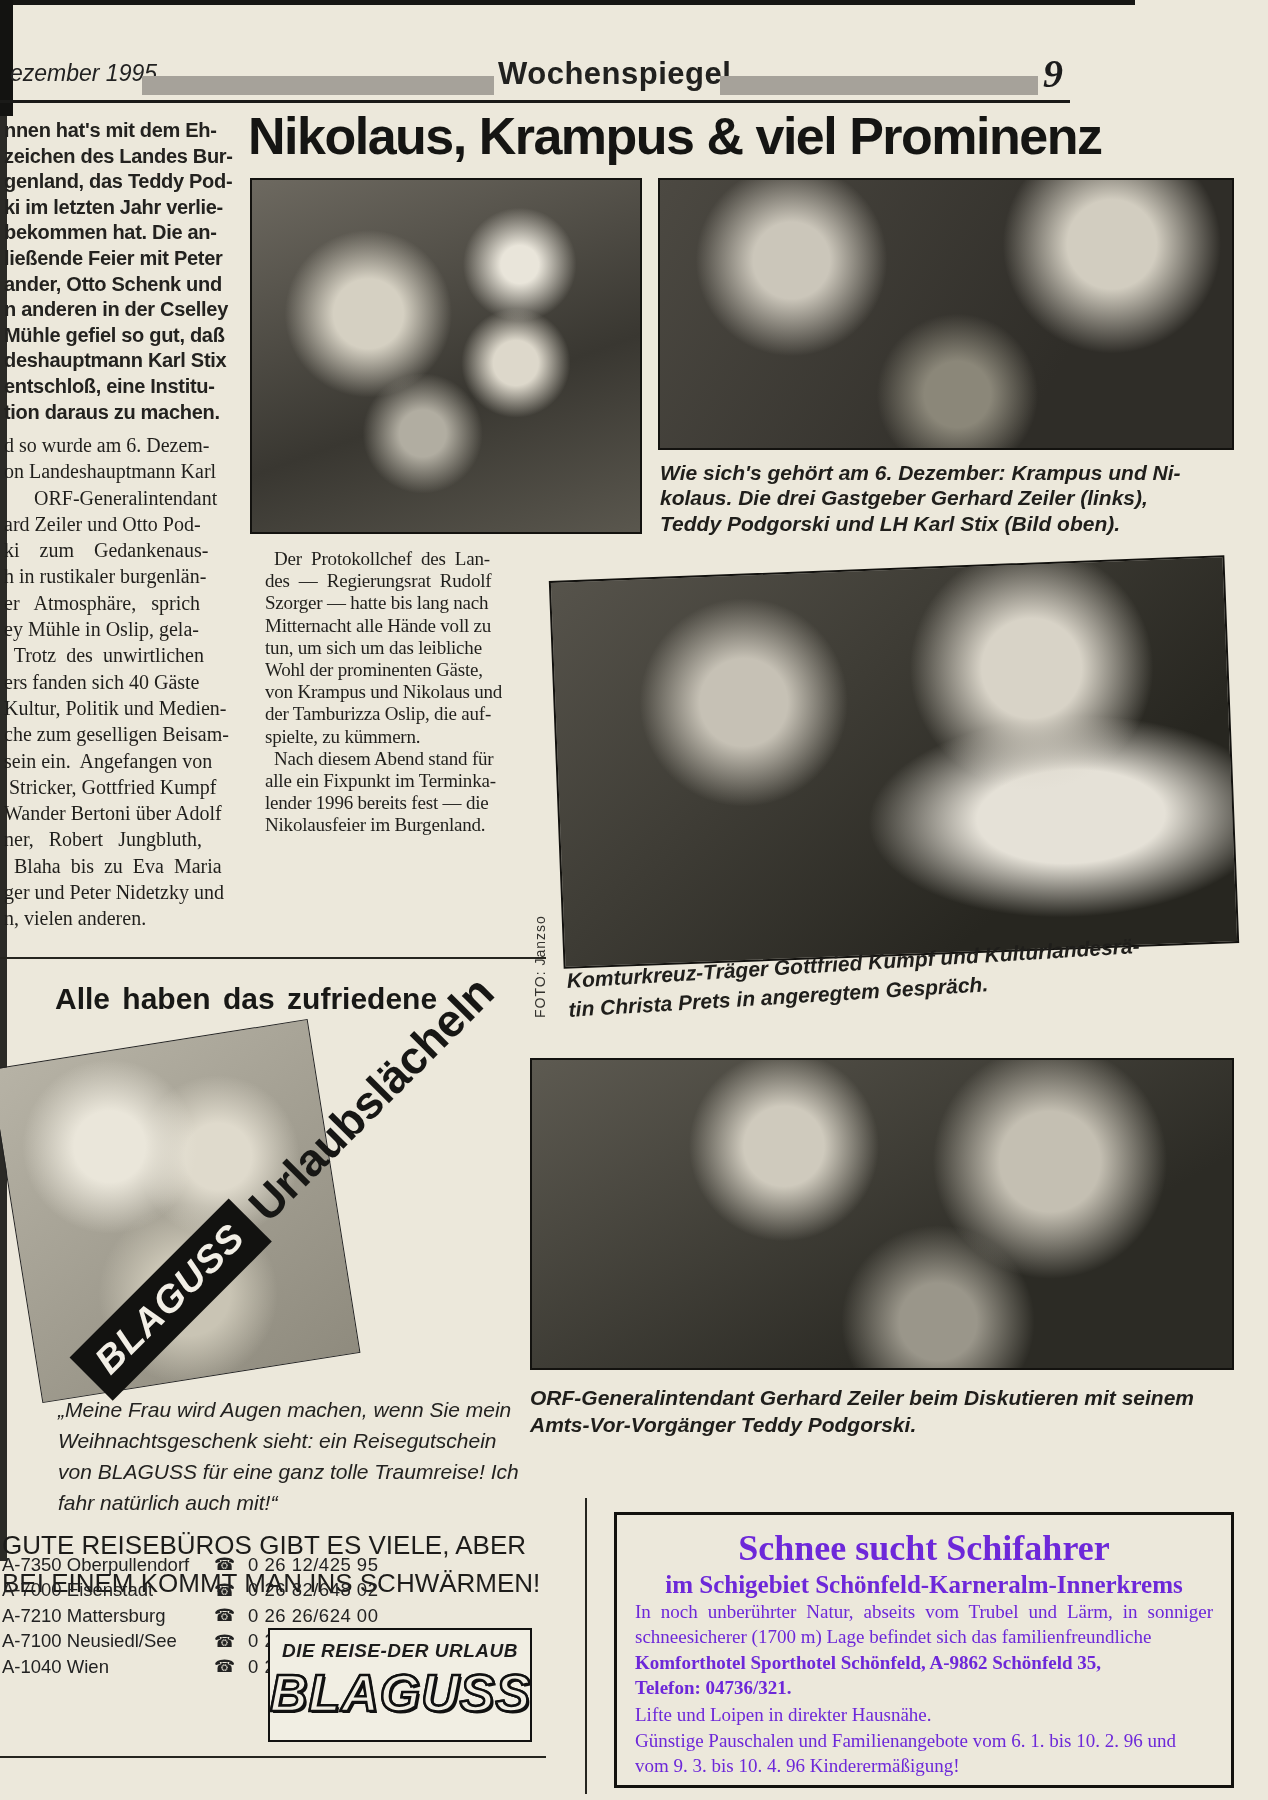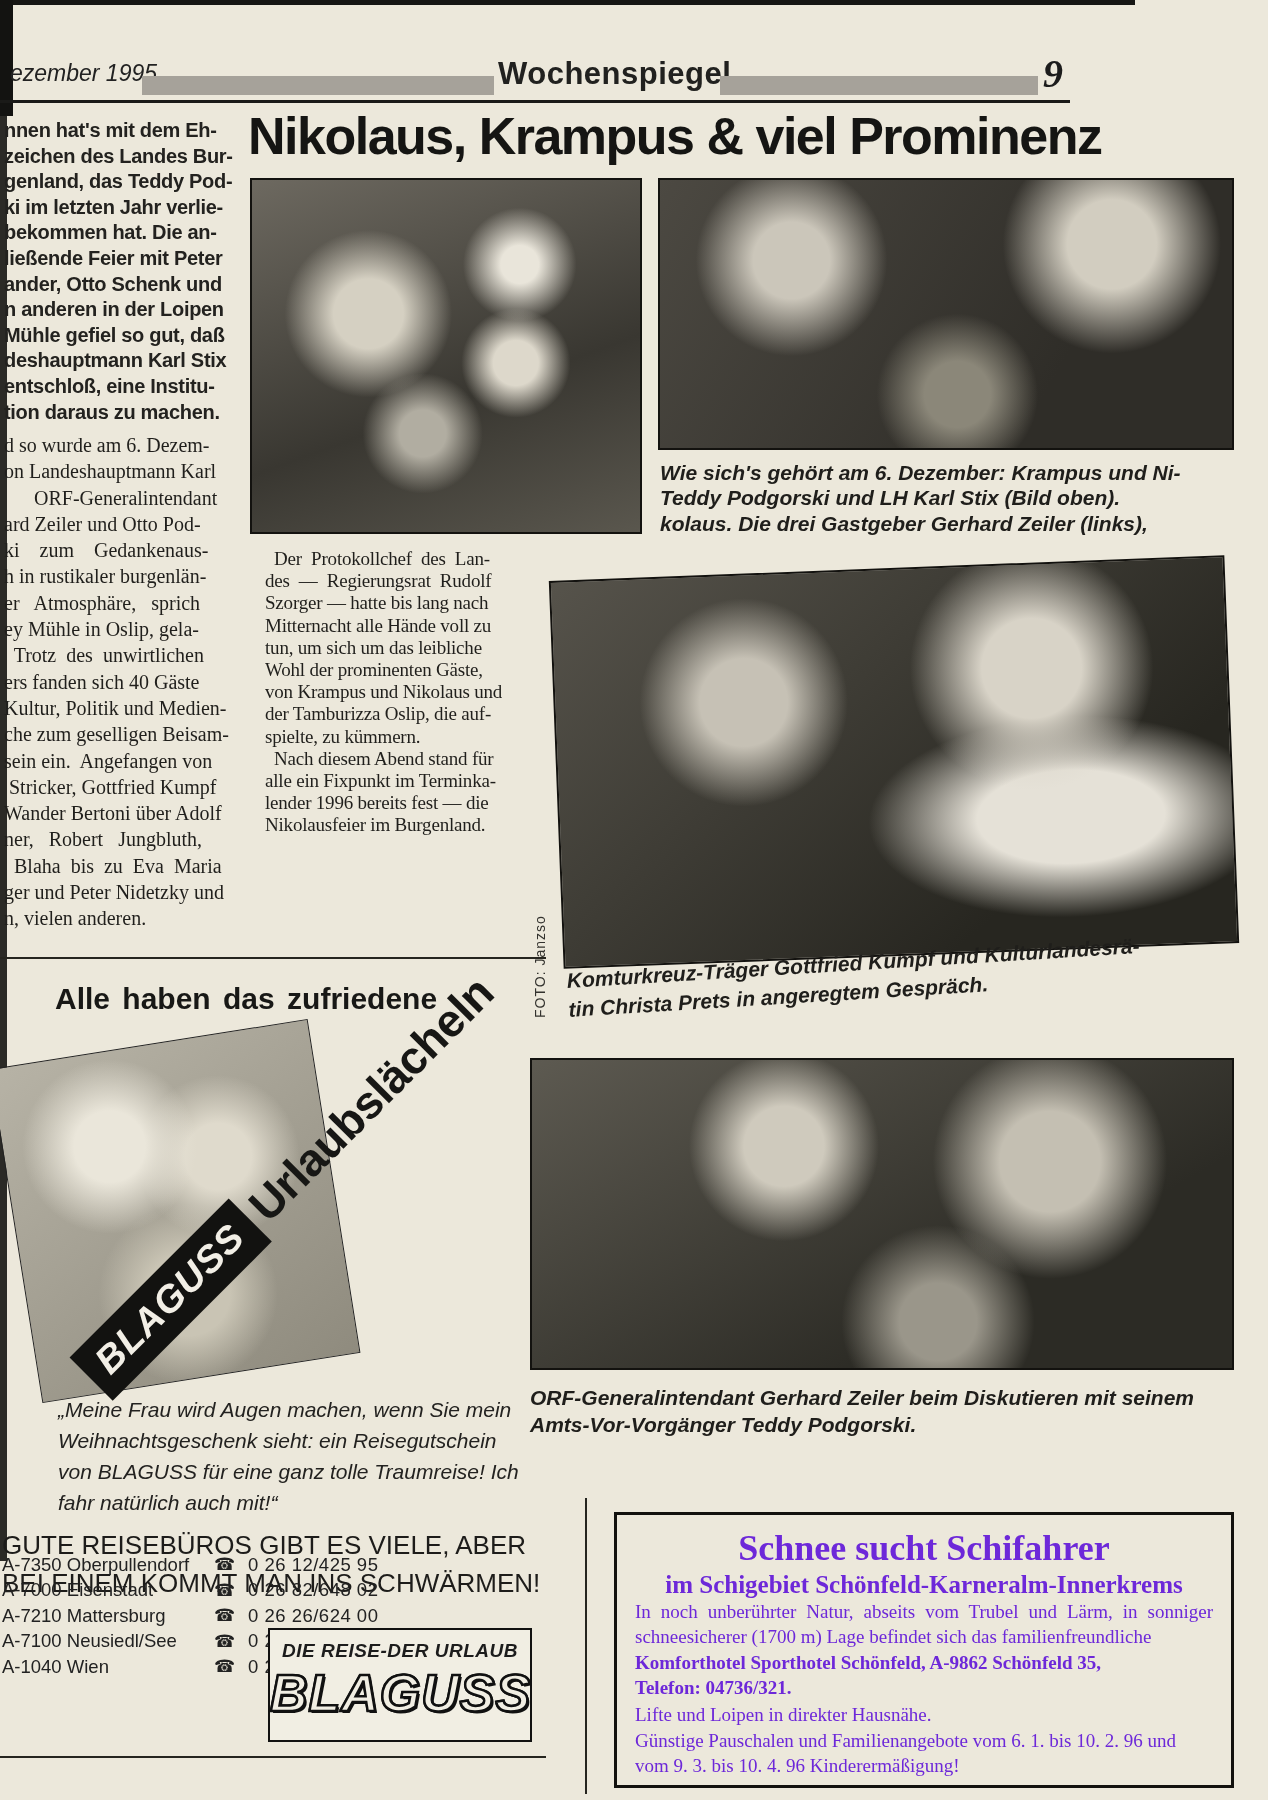--- a/index.html
+++ b/index.html
@@ -158,21 +158,21 @@
   <div class="abs headline">Nikolaus, Krampus &amp; viel Prominenz</div>
 
   <div class="abs lead-col lines">
       <div>nnen hat's mit dem Eh-</div>
       <div>zeichen des Landes Bur-</div>
       <div>genland, das Teddy Pod-</div>
       <div>ki im letzten Jahr verlie-</div>
       <div>bekommen hat. Die an-</div>
       <div>ließende Feier mit Peter</div>
       <div>ander, Otto Schenk und</div>
-      <div>n anderen in der Loipen</div>
+      <div>n anderen in der Cselley</div>
       <div>Mühle gefiel so gut, daß</div>
       <div>deshauptmann Karl Stix</div>
       <div>entschloß, eine Institu-</div>
       <div>tion daraus zu machen.</div>
     </div>
   <div class="abs body-col lines">
       <div>d so wurde am 6. Dezem-</div>
       <div>on Landeshauptmann Karl</div>
       <div>      ORF-Generalintendant</div>
       <div>ard Zeiler und Otto Pod-</div>
@@ -190,22 +190,22 @@
       <div>ner,   Robert   Jungbluth,</div>
       <div>  Blaha  bis  zu  Eva  Maria</div>
       <div>ger und Peter Nidetzky und</div>
       <div>n, vielen anderen.</div>
     </div>
 
   <div class="abs photo photo1"></div>
   <div class="abs photo photo2"></div>
   <div class="abs caption cap-top lines">
       <div>Wie sich's gehört am 6. Dezember: Krampus und Ni-</div>
+      <div>kolaus. Die drei Gastgeber Gerhard Zeiler (links),</div>
       <div>Teddy Podgorski und LH Karl Stix (Bild oben).</div>
-      <div>kolaus. Die drei Gastgeber Gerhard Zeiler (links),</div>
     </div>
 
   <div class="abs mid-col lines">
       <div>  Der  Protokollchef  des  Lan-</div>
       <div>des  —  Regierungsrat  Rudolf</div>
       <div>Szorger — hatte bis lang nach</div>
       <div>Mitternacht alle Hände voll zu</div>
       <div>tun, um sich um das leibliche</div>
       <div>Wohl der prominenten Gäste,</div>
       <div>von Krampus und Nikolaus und</div>

